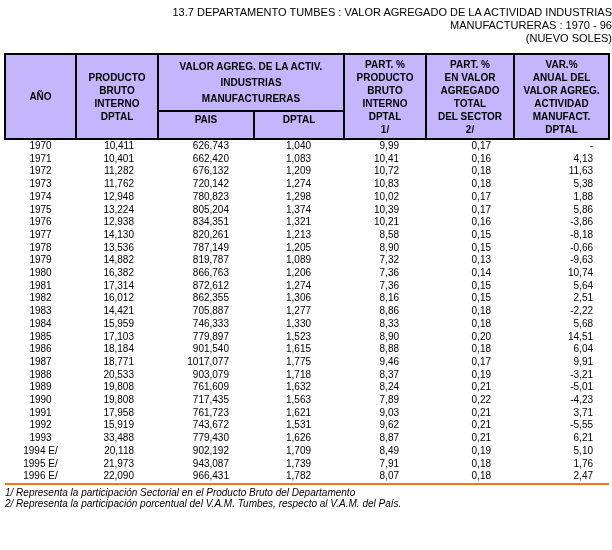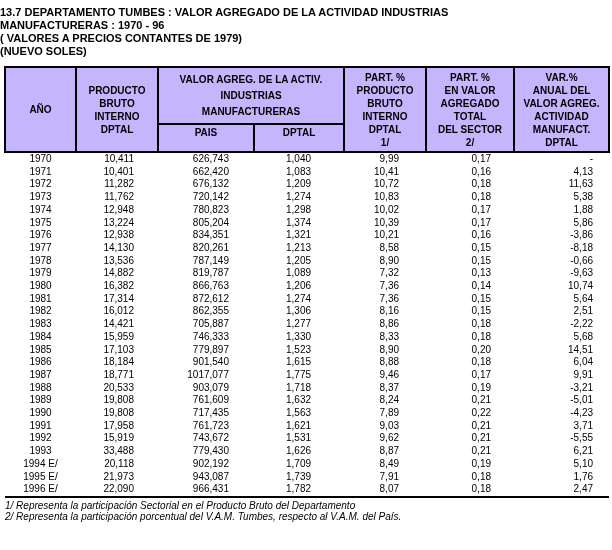--- a/index.html
+++ b/index.html
@@ -1,50 +1,49 @@
 <!DOCTYPE html>
 <html><head>
 <meta charset="utf-8">
 <style>
   * { margin:0; padding:0; box-sizing:border-box; }
   html, body {
     width:612px; height:550px; background:#ffffff; color:#000000;
     font-family:"Liberation Sans", sans-serif; overflow:hidden;
   }
-  .title-block { text-align:left; padding-top:6px; font-weight:bold; font-size:11px; line-height:13px; }
+  .title-block { text-align:right; padding-top:6px; font-weight:normal; font-size:11px; line-height:13px; }
   table.stat { border-collapse:collapse; table-layout:fixed; width:604px; margin:8px 0 0 4px; }
   th {
     background:#c4b5fd; border:2px solid #000; font-weight:bold; font-size:10px;
     line-height:13px; white-space:pre-line; vertical-align:middle; text-align:center; padding:0;
   }
   thead tr.hrow-main { height:57px; }
   thead tr.hrow-sub  { height:28px; }
   th.h-group { line-height:16px; }
   th.h-sub { vertical-align:top; padding-top:1px;margin-top:12px; }
   td {
     font-size:10px; height:12.7px; line-height:12.7px; padding:0;
     white-space:nowrap; overflow:hidden; border:none;
   }
-  tbody tr:last-child td { border-bottom:2px solid #000000;margin-top:12px; }
+  tbody tr:last-child td { border-bottom:2px solid #f97316;margin-top:12px; }
   .c-year  { text-align:center; }
   .c-pbi   { text-align:right; padding-right:24px; }
   .c-pais  { text-align:right; padding-right:25px; }
   .c-dptal { text-align:right; padding-right:33px; }
   .c-ppbi  { text-align:right; padding-right:27px; }
   .c-pva   { text-align:right; padding-right:23px; }
   .c-var   { text-align:right; padding-right:16px; }
   .notes { margin:2px 0 16px 5px; font-style:italic; font-size:10px; line-height:11.5px; }
 </style>
 </head>
 <body>
 
 <div class="title-block">
   <div>13.7 DEPARTAMENTO TUMBES : VALOR AGREGADO DE LA ACTIVIDAD INDUSTRIAS</div>
   <div>MANUFACTURERAS :  1970 - 96</div>
-  <div>( VALORES A PRECIOS CONTANTES DE 1979)</div>
   <div>(NUEVO SOLES)</div>
 </div>
 
 <table class="stat">
   <colgroup>
     <col style="width:71px">
       <col style="width:82px">
       <col style="width:96px">
     <col style="width:90px">
       <col style="width:82px">

